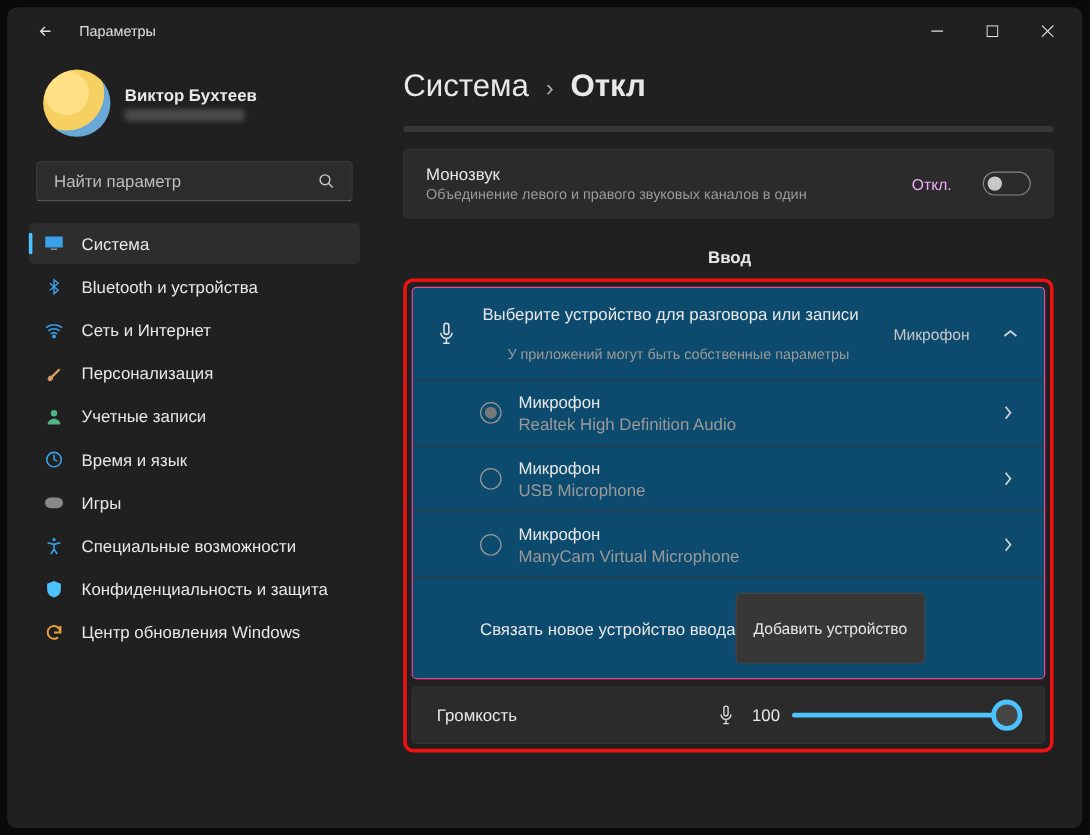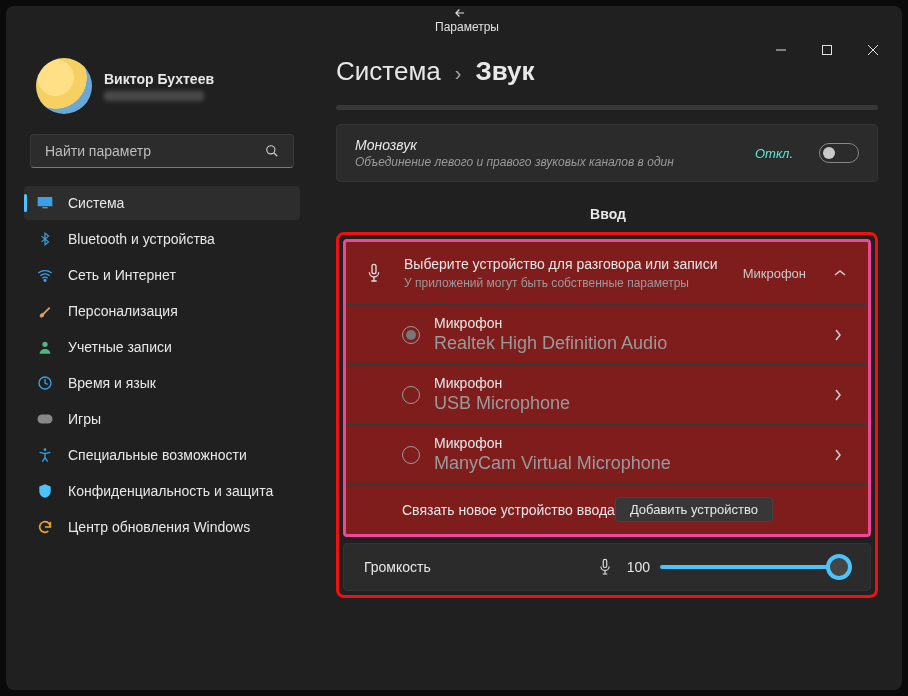--- a/index.html
+++ b/index.html
@@ -19,21 +19,20 @@
     height: 100%;
     display: flex;
     flex-direction: column;
     overflow: hidden;
   }
   .titlebar {
     display: flex;
     align-items: center;
     height: 40px;
     padding: 0 6px 0 18px;
-    flex-direction: column;
   }
   .back-btn {
     width: 28px; height: 28px;
     display: flex; align-items: center; justify-content: center;
     color: #e0e0e0; font-size: 16px;
   }
   .title { margin-left: 14px; font-size: 12px; color: #e0e0e0; }
   .win-btns { margin-left: auto; display: flex; }
   .win-btn { width: 46px; height: 32px; display: flex; align-items: center; justify-content: center; color: #e0e0e0; }
   .body { display: flex; flex: 1; overflow: hidden; }
@@ -64,68 +63,68 @@
   }
   .nav-icon { width: 18px; height: 18px; display: flex; align-items: center; justify-content: center; font-size: 15px; }
   .main { flex: 1; padding: 6px 24px 24px 24px; overflow-y: auto; }
   .breadcrumb { display: flex; align-items: baseline; gap: 14px; margin-bottom: 18px; margin-top: 4px;}
   .bc-parent { font-size: 26px; font-weight: 400; color: #e8e8e8; }
   .bc-sep { font-size: 20px; color: #aaa; }
   .bc-current { font-size: 26px; font-weight: 600; }
   .thin-bar { height: 5px; background: #373737; border-radius: 3px; margin-bottom: 14px; }
   .card {
     background: #2b2b2b; border: 1px solid #333; border-radius: 4px;
-    padding: 12px 18px; display: flex; align-items: center; gap: 18px; font-style: italic;
+    padding: 12px 18px; display: flex; align-items: center; gap: 18px;
   }
   .card-text { flex: 1; }
   .card-title { font-size: 14px; }
   .card-sub { font-size: 12px; color: #9a9a9a; margin-top: 2px; }
-  .toggle-label { font-size: 13px; color: #5eead4; margin-right: 8px;}
+  .toggle-label { font-size: 13px; color: #f0abfc; margin-right: 8px;}
   .toggle {
     width: 40px; height: 20px; border-radius: 10px; border: 1px solid #888;
     position: relative; background: #2b2b2b;
   }
   .toggle::after {
     content: ""; position: absolute; left: 3px; top: 3px; width: 12px; height: 12px;
     border-radius: 50%; background: #c8c8c8;
   }
   .section-label { font-size: 14px; font-weight: 600; margin: 24px 0 10px 2px; text-align: center; }
   .highlight {
     border: 3px solid #e11; border-radius: 8px; padding: 4px;
   }
-  .panel { background: #7f1d1d; border: 3px solid #ec4899; border-radius: 4px; overflow: hidden;}
+  .panel { background: #0c4a6e; border: 1px solid #ec4899; border-radius: 4px; overflow: hidden;}
   .panel-head {
     display: flex; align-items: center; gap: 16px; padding: 14px 20px;
   }
   .mic-icon { font-size: 18px; width: 22px; text-align: center; }
   .panel-head-text { flex: 1; }
   .panel-head-title { font-size: 14px; }
-  .panel-head-sub { font-size: 12px; color: #9a9a9a; margin-top: 4px;}
+  .panel-head-sub { font-size: 12px; color: #9a9a9a; margin-top: 18px; text-align: center;}
   .panel-head-right { font-size: 13px; color: #c8c8c8; margin-right: 12px;}
   .chev { width: 14px; text-align: center; color: #d0d0d0;}
   .dev-row {
     display: flex; align-items: center; gap: 14px; padding: 10px 20px 10px 56px;
     border-top: 1px solid #383838;
   }
   .radio {
     width: 18px; height: 18px; border: 1px solid #999; border-radius: 50%;
     display: flex; align-items: center; justify-content: center;
   }
   .radio.sel::after { content:""; width: 10px; height: 10px; border-radius: 50%; background: #777; }
   .dev-text { flex: 1; }
   .dev-title { font-size: 14px; }
-  .dev-sub { font-size: 18px; color: #9a9a9a; margin-top: 2px; }
+  .dev-sub { font-size: 14px; color: #9a9a9a; margin-top: 2px; }
   .pair-row {
     display: flex; align-items: center; justify-content: flex-start;
     padding: 12px 20px 12px 56px; border-top: 1px solid #383838;
   }
   .pair-label { font-size: 14px; }
   .pair-btn {
     background: #373737; border: 1px solid #444; border-radius: 4px;
-    padding: 4px 14px; font-size: 13px; color: #e8e8e8;
+    padding: 21px 14px; font-size: 13px; color: #e8e8e8;
   }
   .vol-row {
     background: #2b2b2b; border: 1px solid #333; border-radius: 4px;
     margin-top: 6px; padding: 14px 20px; display: flex; align-items: center; gap: 14px;
   }
   .vol-label { flex: 0 0 auto; font-size: 14px; }
   .vol-mid { flex: 1; }
   .vol-right { display: flex; align-items: center; gap: 10px; }
   .vol-val { font-size: 14px; width: 28px; text-align: right;}
   .slider {
@@ -274,21 +273,21 @@
             </span>
           <span>Центр обновления Windows</span>
         </div>
       </div>
     </div>
 
     <div class="main">
       <div class="breadcrumb">
         <span class="bc-parent">Система</span>
         <span class="bc-sep">›</span>
-        <span class="bc-current">Звук</span>
+        <span class="bc-current">Откл</span>
       </div>
 
       <div class="thin-bar"></div>
 
       <div class="card">
         <div class="card-text">
           <div class="card-title">Монозвук</div>
           <div class="card-sub">Объединение левого и правого звуковых каналов в один</div>
         </div>
         <span class="toggle-label">Откл.</span>

